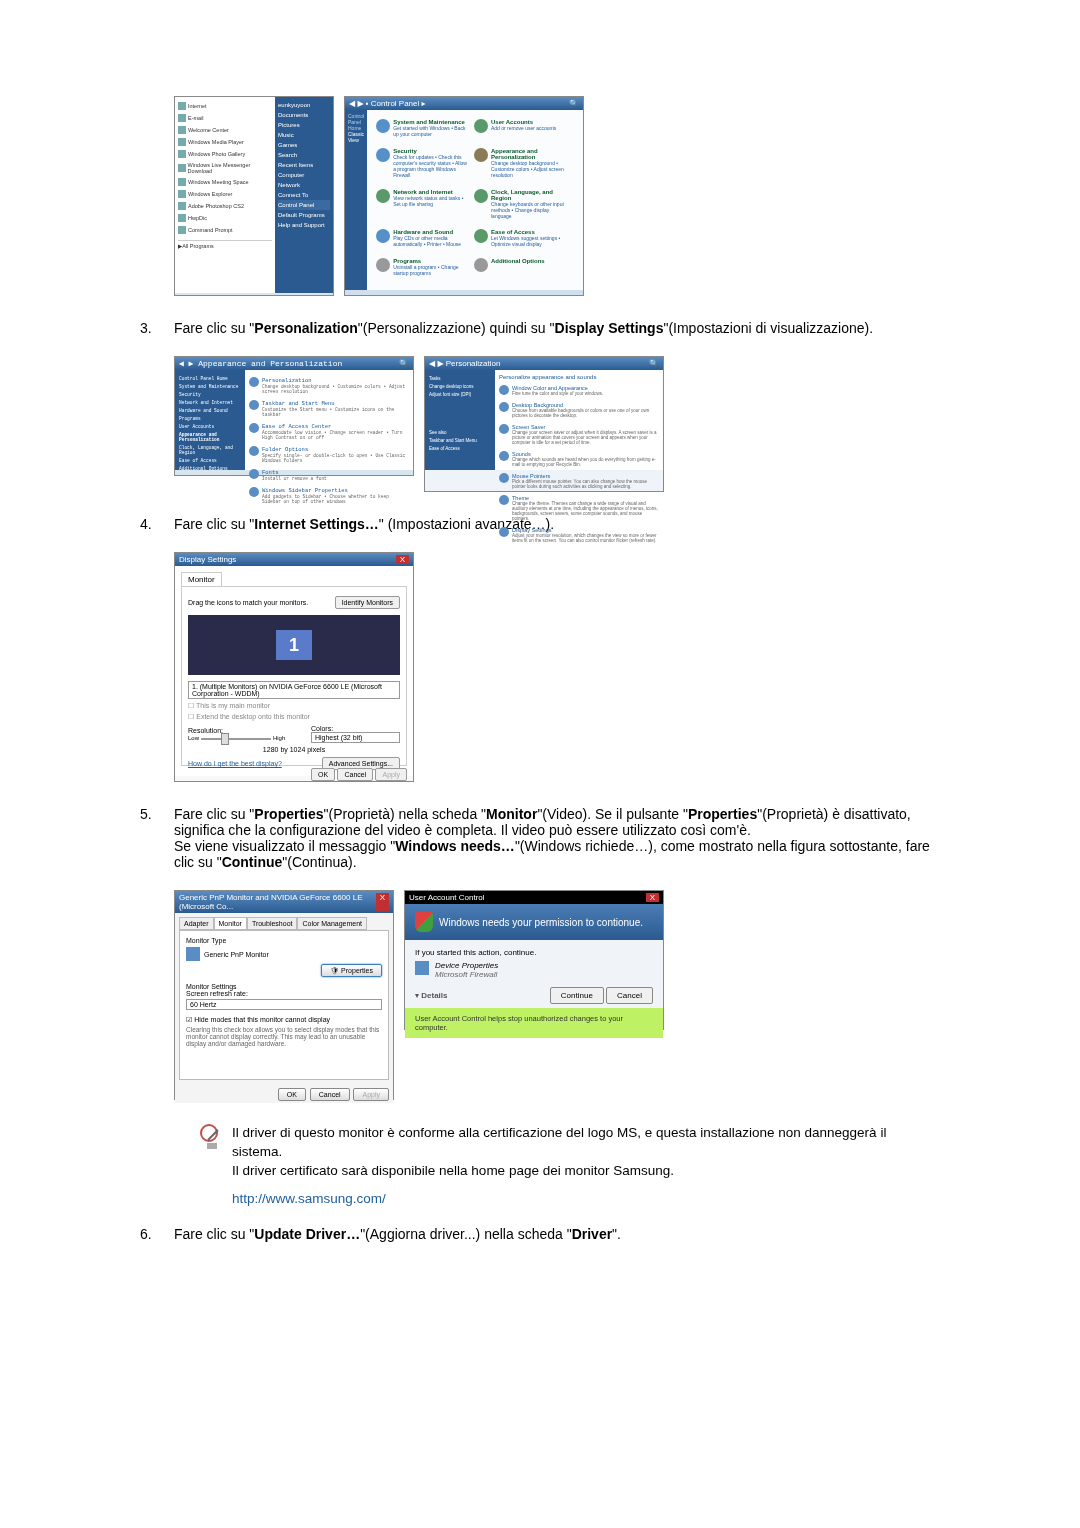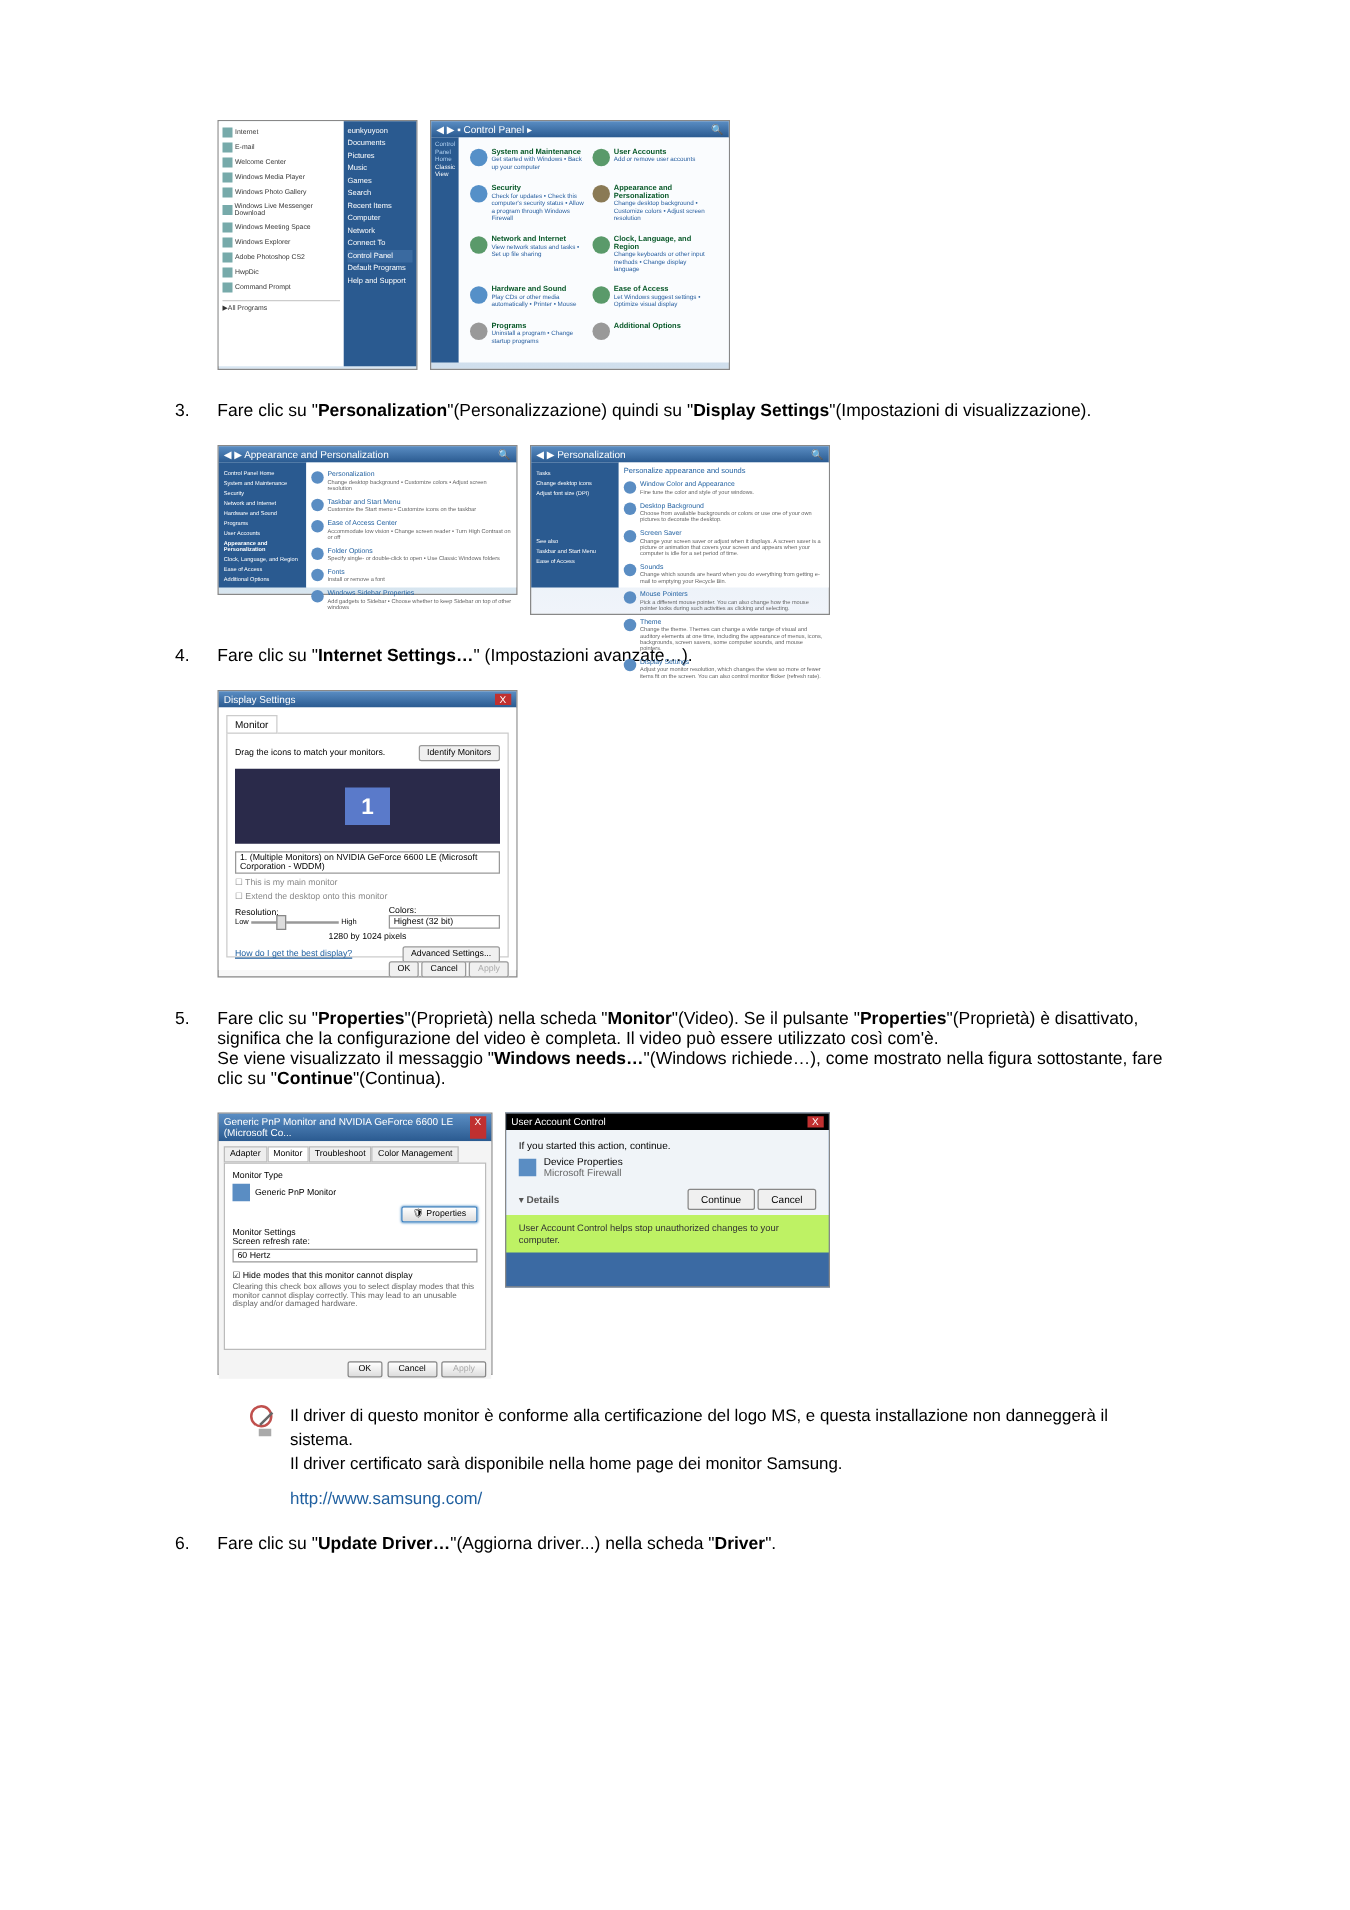--- a/index.html
+++ b/index.html
@@ -12,21 +12,21 @@
       padding: 80px 60px;
     }
     .content { max-width: 800px; margin: 16px auto; }
     .step { margin-bottom: 20px; }
     .step-num { display: inline-block; width: 30px; vertical-align: top; }
     .step-text { display: inline-block; width: calc(100% - 40px); vertical-align: top; }
     .figure-row { display: flex; gap: 10px; margin: 12px 0 24px 34px; }
     .figure-box { border: 1px solid #888; background: #eef2f6; position: relative; }
     .fig-a1 { width: 160px; height: 200px; background: linear-gradient(to bottom, #e6f0fa 0%, #d8e6f2 100%); font-size: 7px; }
     .fig-a2 { width: 240px; height: 200px; background: linear-gradient(to bottom, #e0ecf6 0%, #d0dfed 100%); }
-    .fig-b1 { width: 240px; height: 120px; background: linear-gradient(to bottom, #c7d9ea 0%, #d8e6f0 100%); }
+    .fig-b1 { width: 240px; height: 120px; background: linear-gradient(to bottom, #c7d9ea 0%, #d8e6f0 100%); font-family: Liberation Mono, monospace; }
     .fig-b2 { width: 240px; height: 136px; background: linear-gradient(to bottom, #e0ecf6 0%, #f0f4fa 100%); }
     .fig-c { width: 240px; height: 230px; background: #f8f8f8; margin-left: 34px; margin-bottom: 24px; }
     .fig-d1 { width: 220px; height: 210px; background: #f8f8f8; }
     .fig-d2 { width: 260px; height: 140px; background: #3b6aa3; }
     .win-title { background: linear-gradient(to bottom, #5a8dc3, #2a5a90); color: #fff; font-size: 8px; padding: 2px 4px; display: flex; justify-content: space-between; }
     .win-title.black { background: #000; }
     .start-left { background: #fff; width: 100px; height: 196px; float: left; padding: 3px; }
     .start-right { background: #2a5a90; width: 58px; height: 196px; float: left; padding: 3px; color: #fff; }
     .sr-item { padding: 2px 0; font-size: 6px; color: #fff; }
     .sl-item { padding: 2px 0; font-size: 5.5px; color: #333; display: flex; align-items: center; }
@@ -61,21 +61,21 @@
     .prop-body { background: #f4f4f4; height: 190px; padding: 4px; }
     .prop-tabs { font-size: 7px; }
     .prop-tab { display: inline-block; padding: 2px 4px; border: 1px solid #bbb; background: #eee; font-size: 7px; }
     .prop-tab.active { background: #fff; }
     .prop-panel { background: #fff; border: 1px solid #bbb; padding: 6px; height: 150px; font-size: 7px; }
     .prop-btn { border: 1px solid #888; background: linear-gradient(#fff,#ddd); padding: 2px 8px; font-size: 7px; border-radius: 2px; }
     .prop-btn.hl { border-color: #3a80c0; box-shadow: 0 0 2px #3a80c0; }
     .uac-head { background: linear-gradient(to bottom, #4b7db5, #2a5a90); color: #fff; padding: 8px 10px; font-size: 10px; display: flex; align-items: center; }
     .uac-shield { width: 18px; height: 20px; margin-right: 6px; background: linear-gradient(135deg, #e04040 0 50%, #40a040 50% 100%); border-radius: 2px 2px 6px 6px; }
     .uac-content { padding: 8px 10px; background: #f0f4f8; font-size: 8px; }
-    .uac-row { display: flex; align-items: center; padding: 4px 0; font-size: 8px; }
+    .uac-row { display: flex; align-items: flex-start; padding: 4px 0; font-size: 8px; font-style: italic; }
     .uac-icon { width: 14px; height: 14px; background: #5a8dc3; margin-right: 6px; }
     .uac-footer { display: flex; justify-content: space-between; align-items: center; margin-top: 8px; }
     .uac-btn { border: 1px solid #888; background: #f0f0f0; padding: 3px 10px; font-size: 8px; border-radius: 2px; }
     .uac-note { padding: 6px 10px; background: #bef264; font-size: 7.5px; color: #333; }
     .note-block { display: flex; align-items: flex-start; margin: 16px 0 10px 60px; }
     .note-icon { width: 24px; margin-right: 8px; }
     .note-pen { width: 18px; height: 18px; border: 2px solid #c0504d; border-radius: 50%; position: relative; }
     .note-pen::after { content: ''; position: absolute; width: 2px; height: 14px; background: #666; transform: rotate(45deg); left: 10px; top: 2px; }
     .note-stand { width: 10px; height: 6px; background: #aaa; margin: 1px auto 0; }
     .note-text { flex: 1; font-size: 13.5px; line-height: 1.4; }
@@ -459,20 +459,24 @@
         <span class="prop-btn">Cancel</span>
         <span class="prop-btn" style="color:#aaa;">Apply</span>
       </div>
     </div>
   </div>
   <div class="figure-box fig-d2">
     <div class="win-title black">
           <span>User Account Control</span>
           <span class="close-x">X</span>
         </div>
+    <div class="uac-head">
+      <div class="uac-shield"></div>
+      <span>Windows needs your permission to contionue.</span>
+    </div>
     <div class="uac-content">
       <div>If you started this action, continue.</div>
       <div class="uac-row">
         <div class="uac-icon"></div>
         <div>
               <div>Device Properties</div>
               <div style="color:#666;">Microsoft Firewall</div>
             </div>
       </div>
       <div class="uac-footer">

